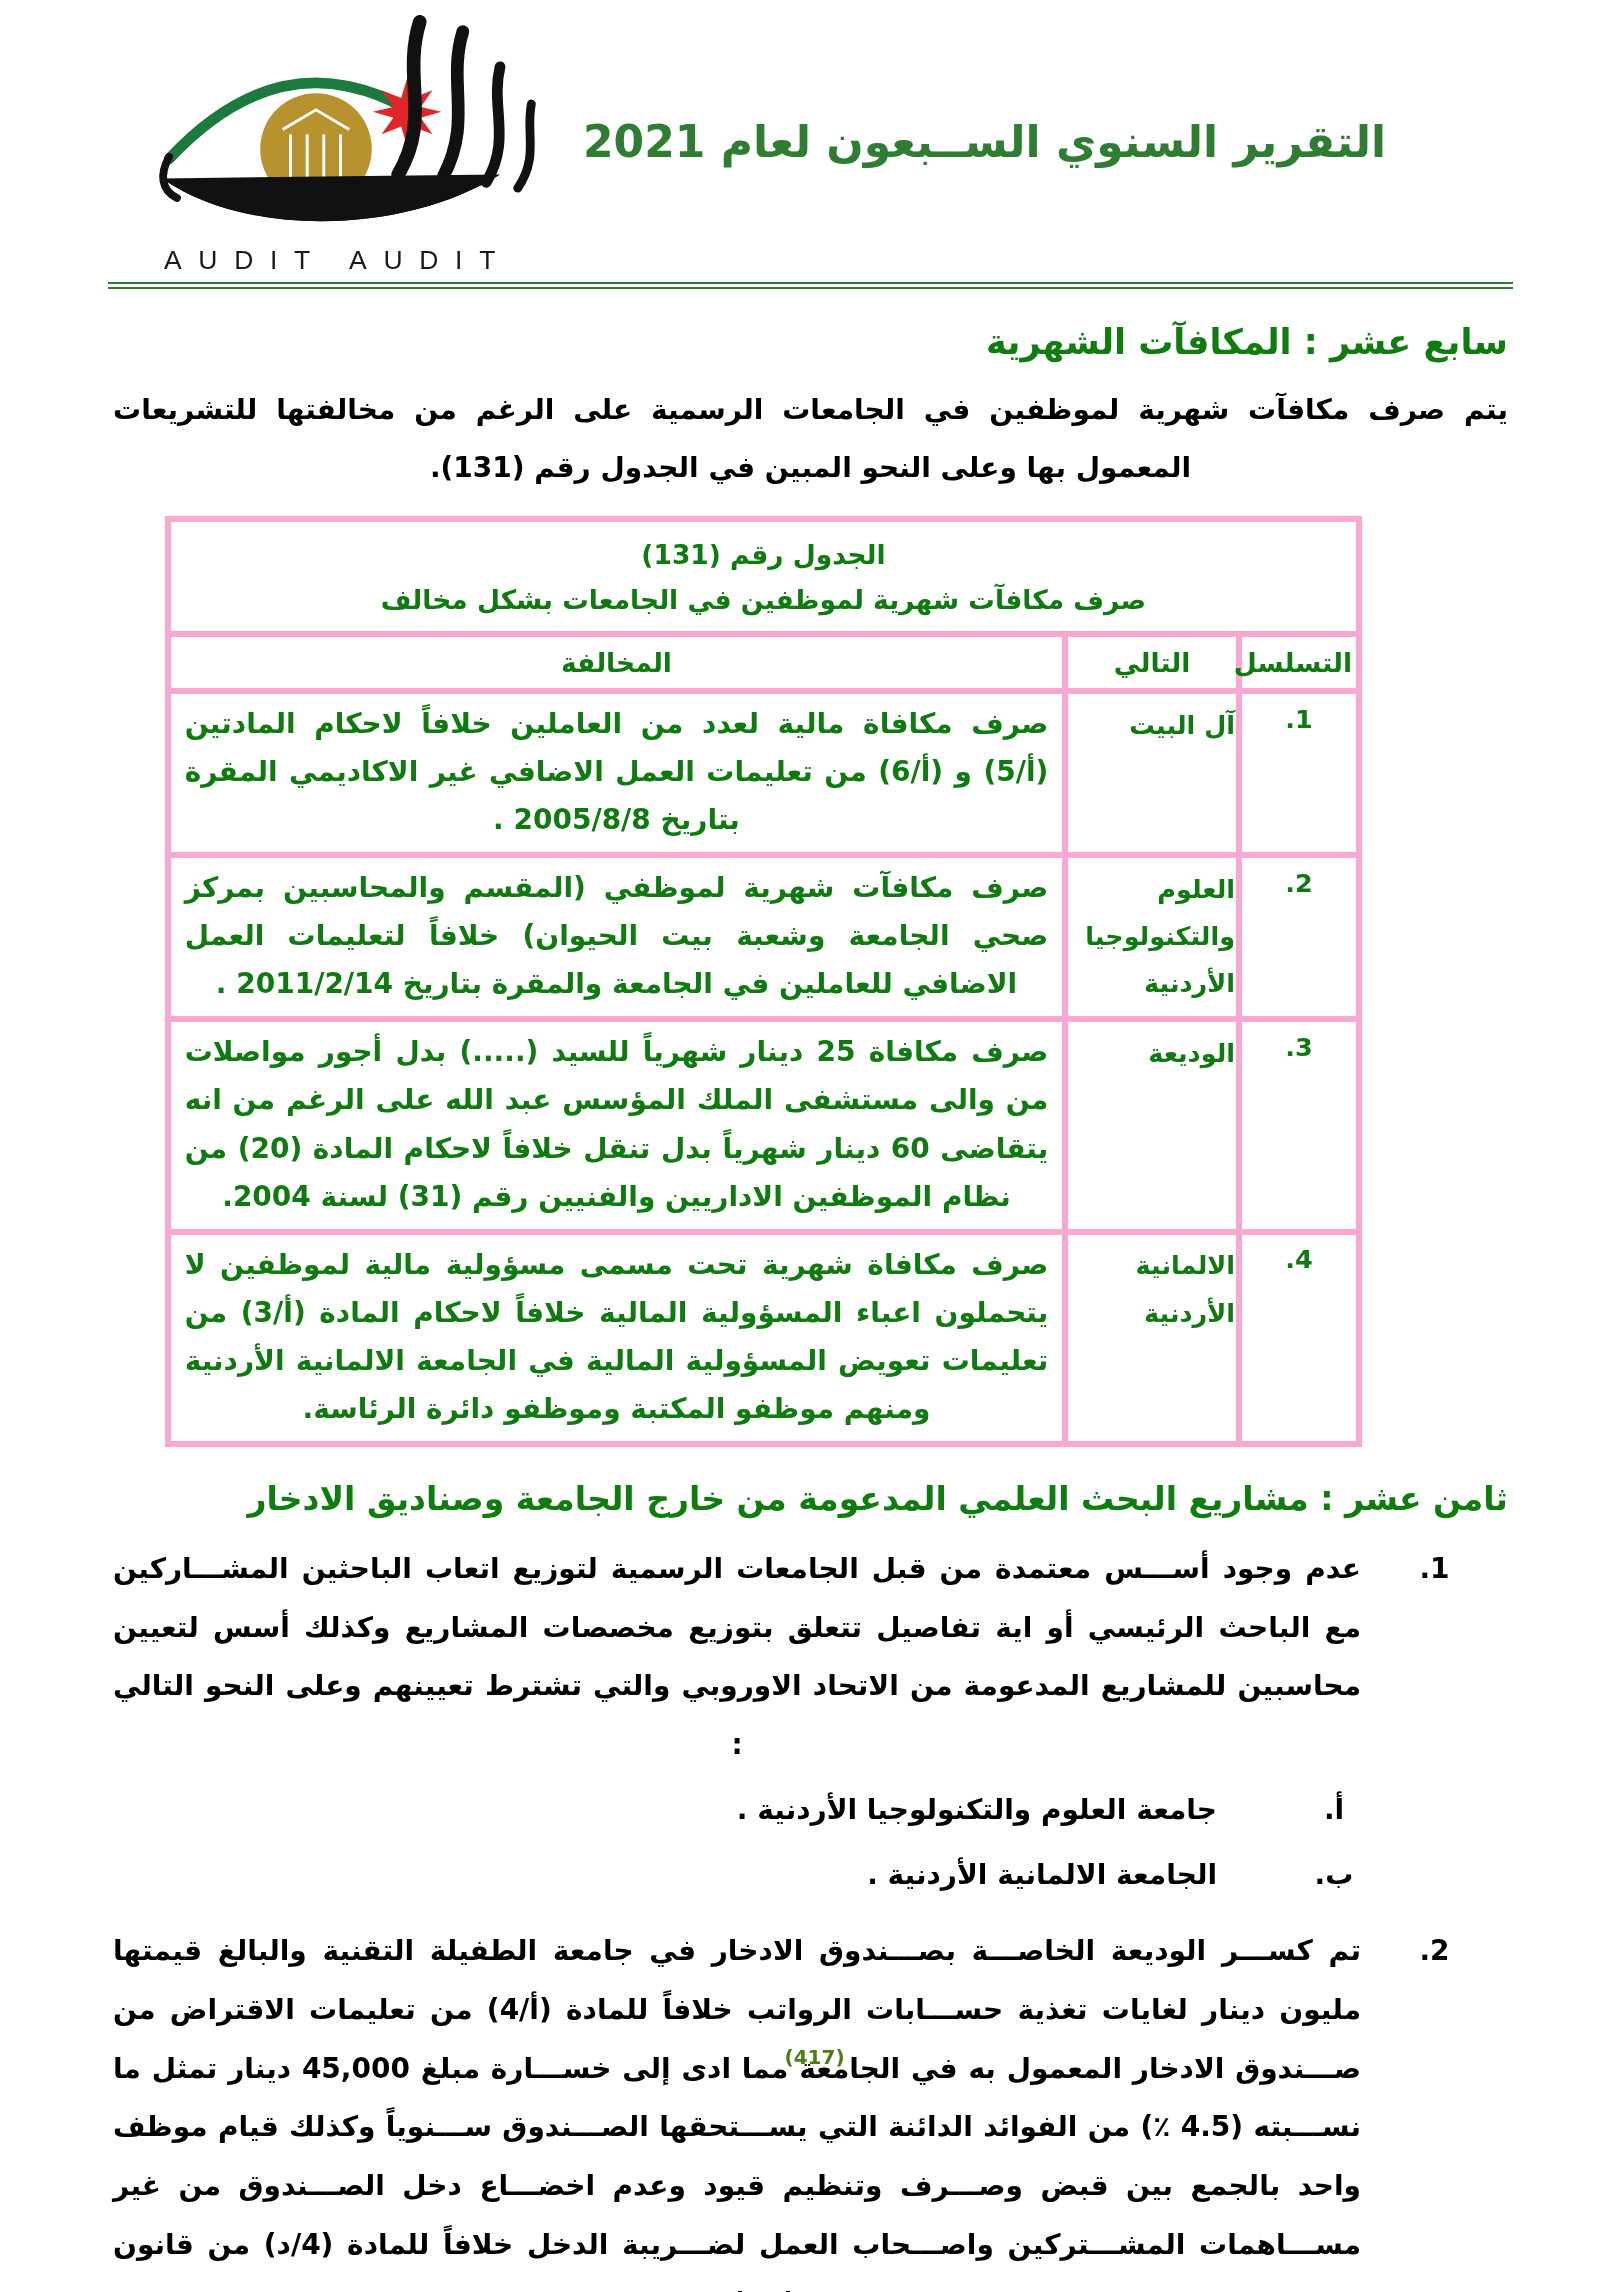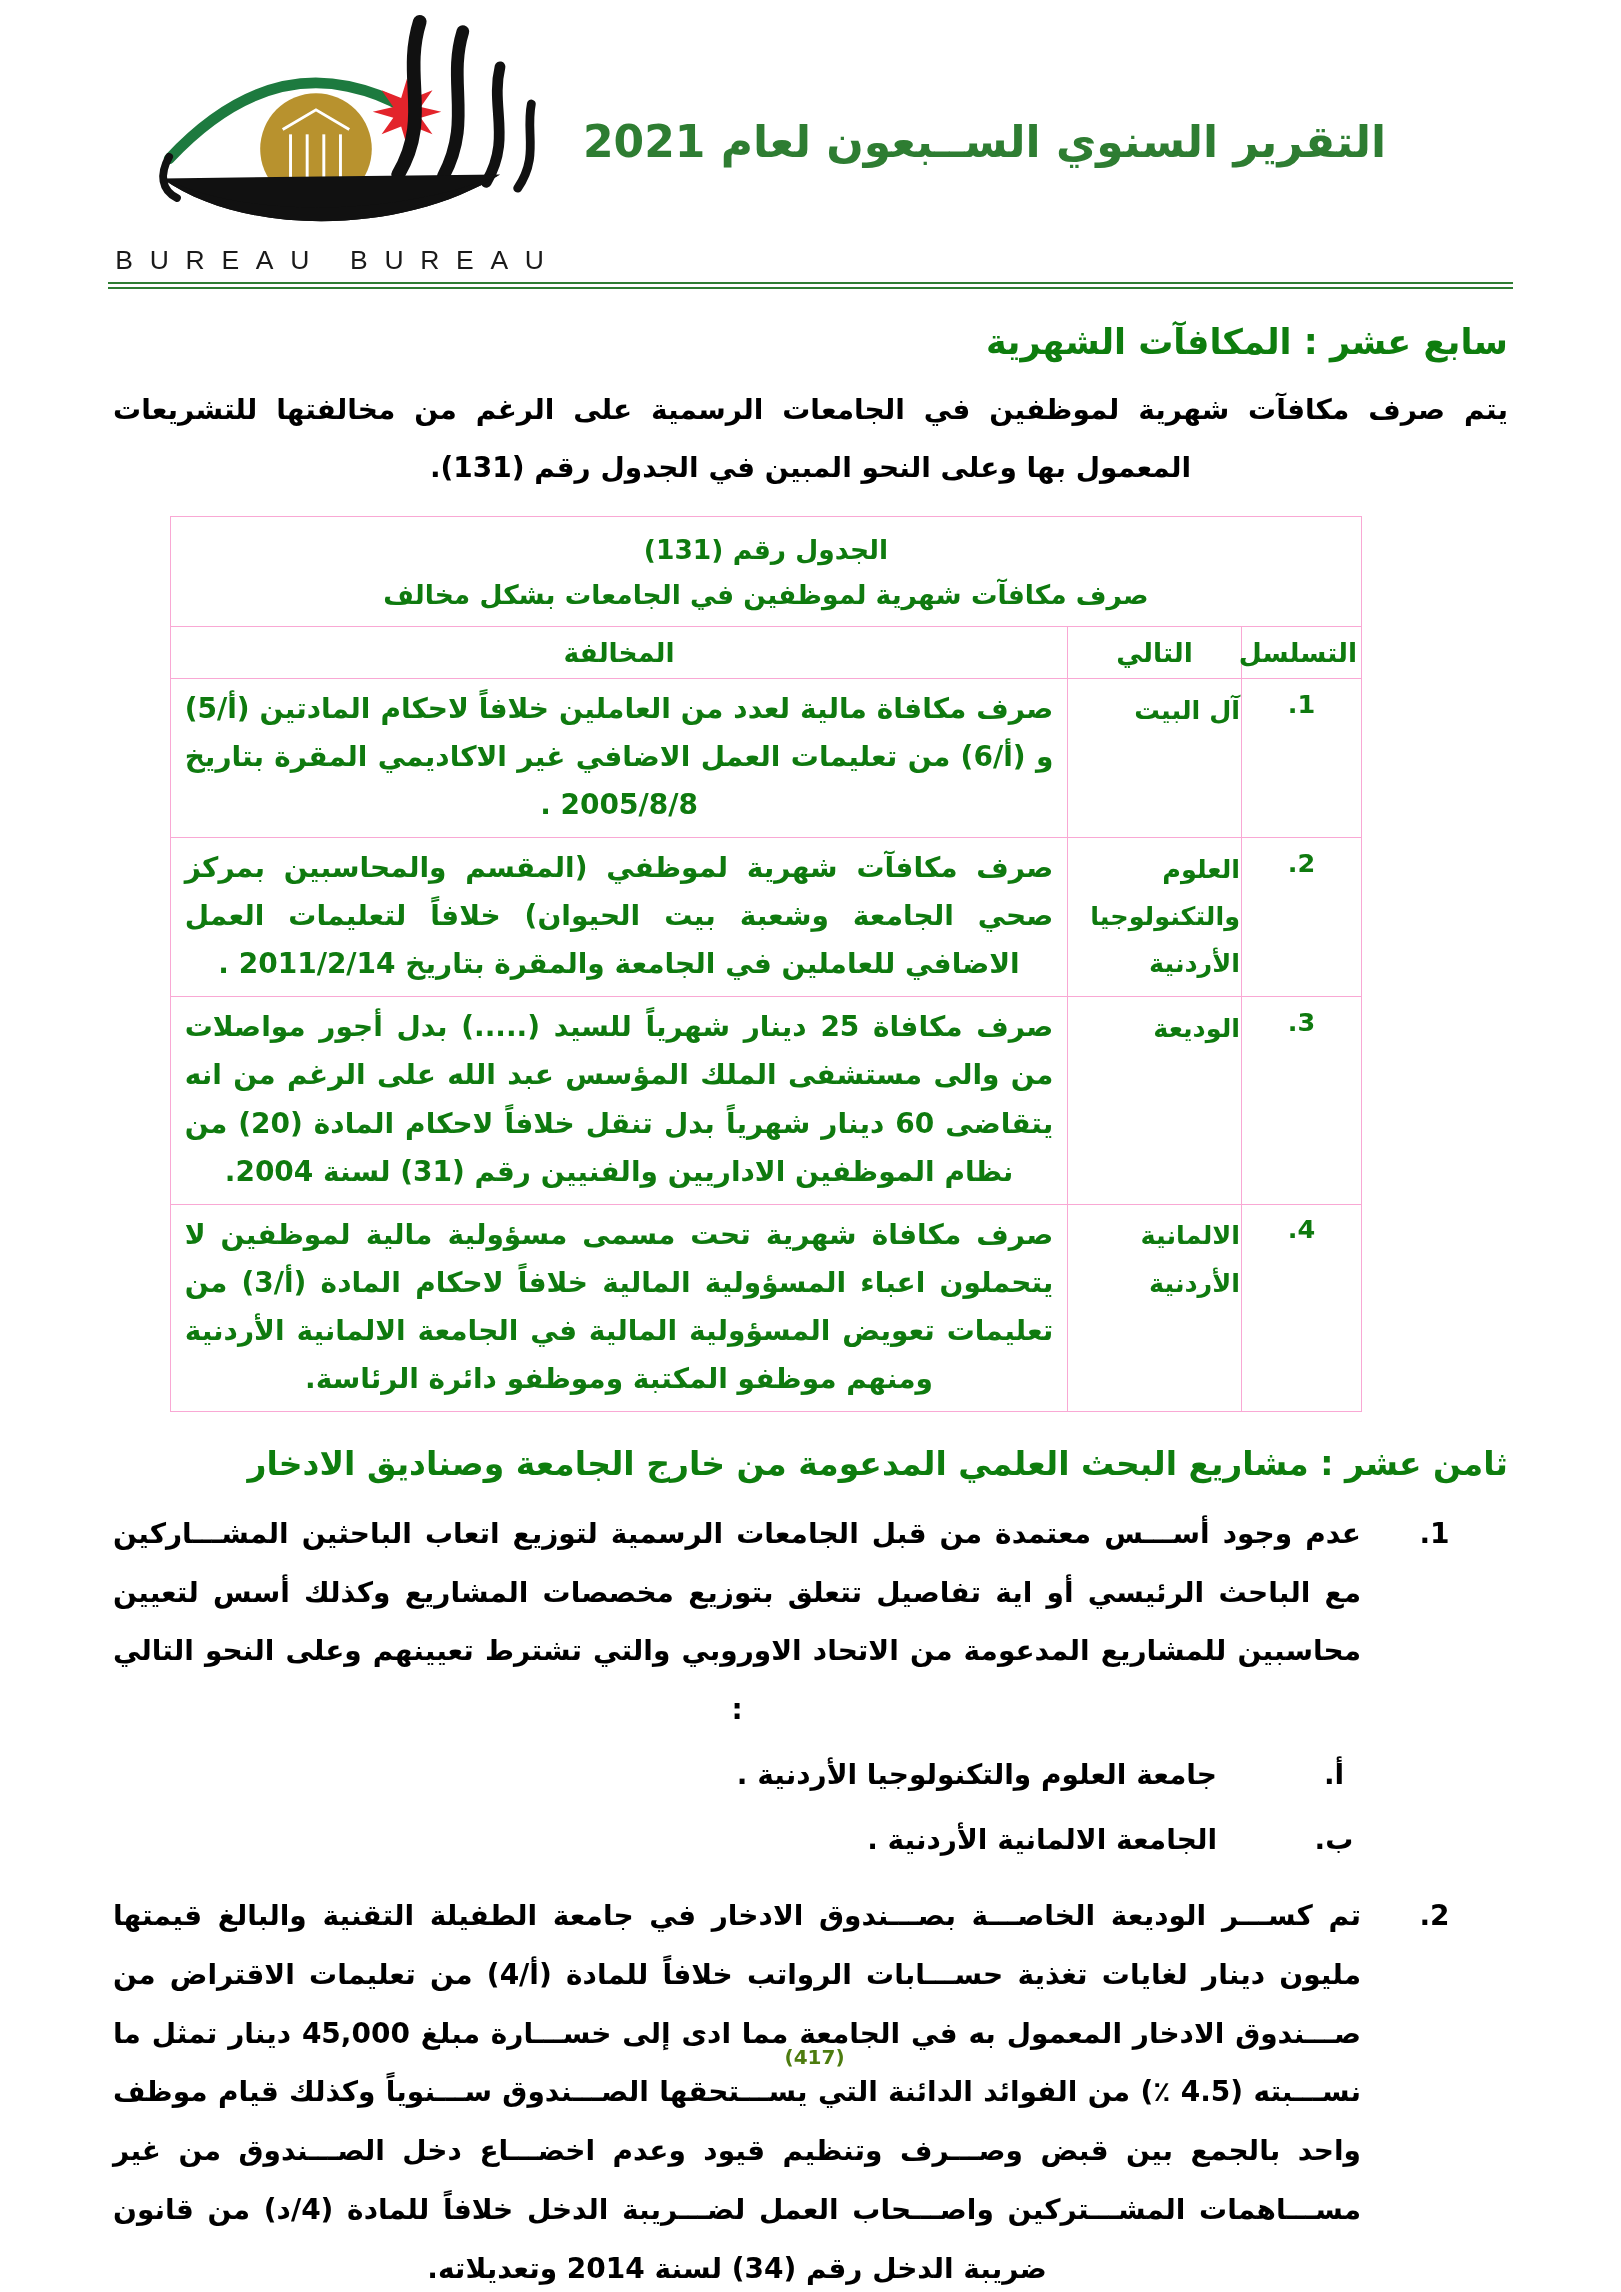--- a/index.html
+++ b/index.html
@@ -42,21 +42,21 @@
     font-size:28px;font-weight:bold;line-height:2.1;
     text-align:justify;text-align-last:center;
     margin:13.7px 0 0 0;
   }
   
   table.g{
     width:1191px;margin:17.6px 146px 0 0;
     border-collapse:collapse;color:#0f7a0f;
     table-layout:fixed;
   }
-  table.g td,table.g th{border:1px solid #f9a8d4;}
+  table.g td,table.g th{border:6px solid #f9a8d4;}
   .tbl-title-cell{padding:9.8px 5.9px;}
   .tbl-title{
     text-align:center;font-weight:bold;font-size:26.5px;line-height:1.7;color:#0f7a0f;
   }
   table.g th{
     font-size:26.5px;font-weight:bold;padding:9.8px 3.9px;text-align:center;color:#0f7a0f;
   }
   .col-seq{width:120px;}
   .col-uni{width:174px;}
   .col-vio{width:897px;}
@@ -107,21 +107,21 @@
         <g stroke="#111" fill="none" stroke-linecap="round">
           <path d="M318 12 C 300 70 330 110 296 168" stroke-width="14"></path>
           <path d="M362 22 C 346 74 372 114 342 170" stroke-width="13"></path>
           <path d="M400 58 C 390 100 412 132 386 176" stroke-width="11"></path>
           <path d="M432 96 C 426 126 440 150 418 182" stroke-width="9"></path>
           <path d="M55 172 C 140 232 300 230 400 168" stroke-width="0" fill="#111" transform="translate(0,0)"></path>
           <path d="M55 172 C 140 232 300 230 400 168 C 300 210 150 212 70 178 Z" fill="#111" stroke="none"></path>
           <path d="M62 150 C 52 168 54 184 70 192" stroke-width="8"></path>
         </g>
       </svg>
-      <div class="logo-caption">BUREAU BUREAU</div>
+      <div class="logo-caption">AUDIT AUDIT</div>
     </div>
     <div class="report-title">التقرير السنوي الســبعون لعام 2021</div>
   </div>
 
   <div class="rule"></div>
 
   <div class="content">
 
     <div class="h-green">سابع عشر : المكافآت الشهرية</div>
     <p class="intro">يتم صرف مكافآت شهرية لموظفين في الجامعات الرسمية على الرغم من مخالفتها للتشريعات المعمول بها وعلى النحو المبين في الجدول رقم (131).</p>

